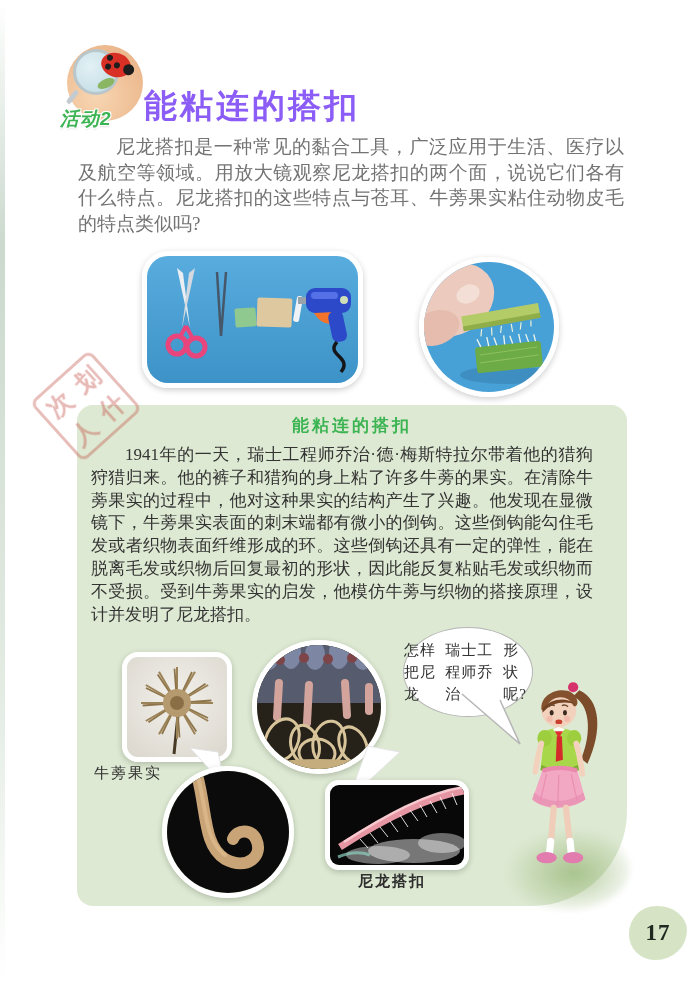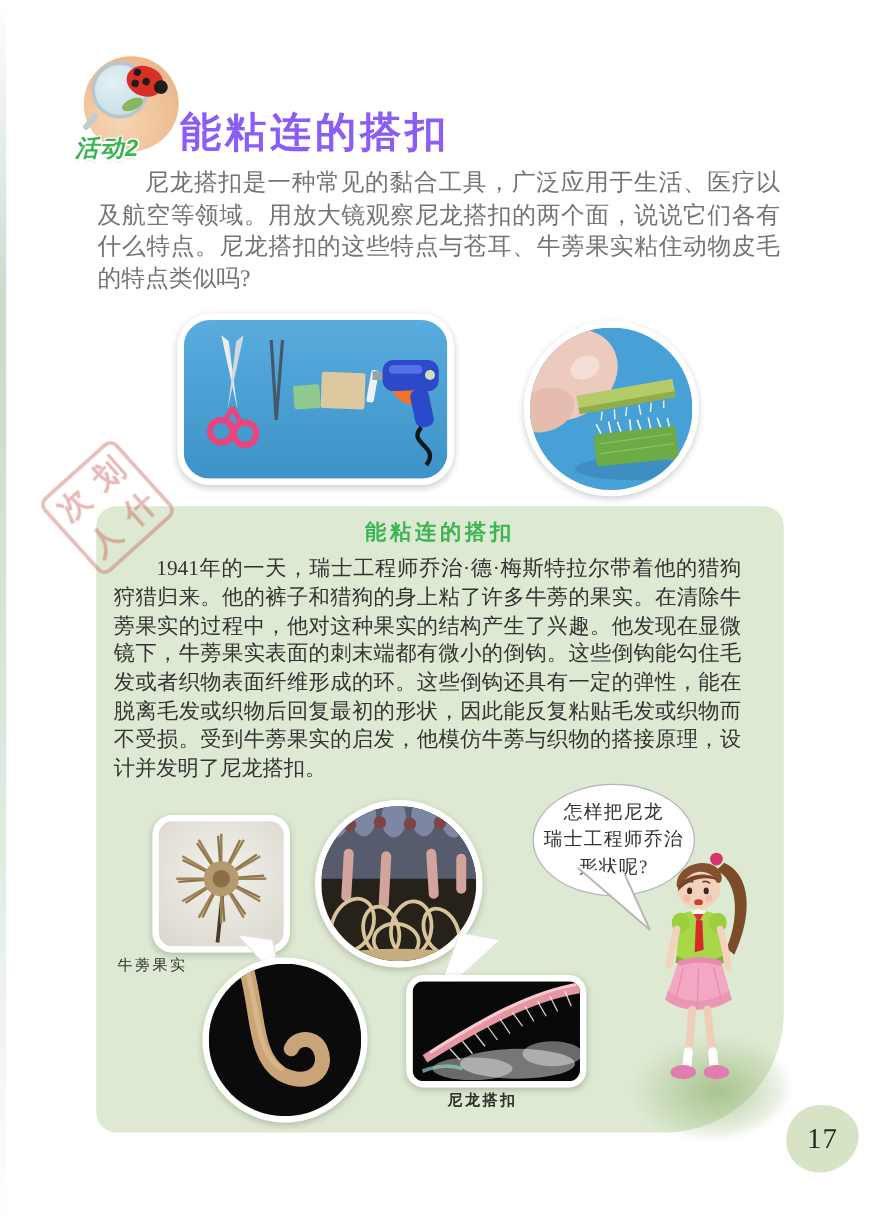--- a/index.html
+++ b/index.html
@@ -61,37 +61,37 @@
     font-family:"Liberation Serif",serif;line-height:32px;}
 
   
   #burdock-photo{left:122px;top:652px;width:100px;height:100px;border-radius:16px;
     background:radial-gradient(circle at 50% 42%, #f3f1ec, #dad6cd);}
   #microscope-photo{left:252px;top:640px;width:124px;height:124px;border-radius:50%;}
   #hook-photo{left:162px;top:766px;width:122px;height:122px;border-radius:50%;}
   #velcro-closeup-photo{left:325px;top:780px;width:134px;height:80px;border-radius:14px;}
   .callout-wedge{pointer-events:none;}
 
-  .caption{font-size:12px;letter-spacing:2px;color:#2e2e2e;}
+  .caption{font-size:15px;letter-spacing:2px;color:#2e2e2e;}
   #burdock-label{left:94px;top:764px;}
   #velcro-label{left:358px;top:872px;font-weight:bold;}
 
   
-  #speech-bubble{left:426px;top:627px;width:128px;height:88px;background:#fff;
+  #speech-bubble{left:403px;top:627px;width:128px;height:88px;background:#fff;
     border:1.5px solid #b5b5b5;border-radius:50%;z-index:6;
-    display:flex;flex-direction:column;justify-content:center;align-items:center;}
+    display:flex;flex-direction:row;justify-content:center;align-items:center;}
   #speech-bubble div{font-size:15px;line-height:22px;letter-spacing:1px;color:#333;}
   #bubble-tail{left:452px;top:690px;z-index:7;}
 
   #girl{left:520px;top:676px;z-index:8;}
 
   
-  #page-blob{left:629px;top:884px;width:58px;height:54px;background:#d6e4c5;
+  #page-blob{left:629px;top:906px;width:58px;height:54px;background:#d6e4c5;
     border-radius:48% 52% 55% 45% / 52% 46% 56% 48%;
-    display:flex;align-items:center;justify-content:center;}
+    display:flex;align-items:center;justify-content:center;font-weight:bold;}
   #page-blob span{font-size:23px;color:#1f2a1f;letter-spacing:1px;}
 </style>
 </head>
 <body>
 
 <div id="page">
 
   <div id="edge-strip" class="abs"></div>
 
   <div id="badge" class="abs">

